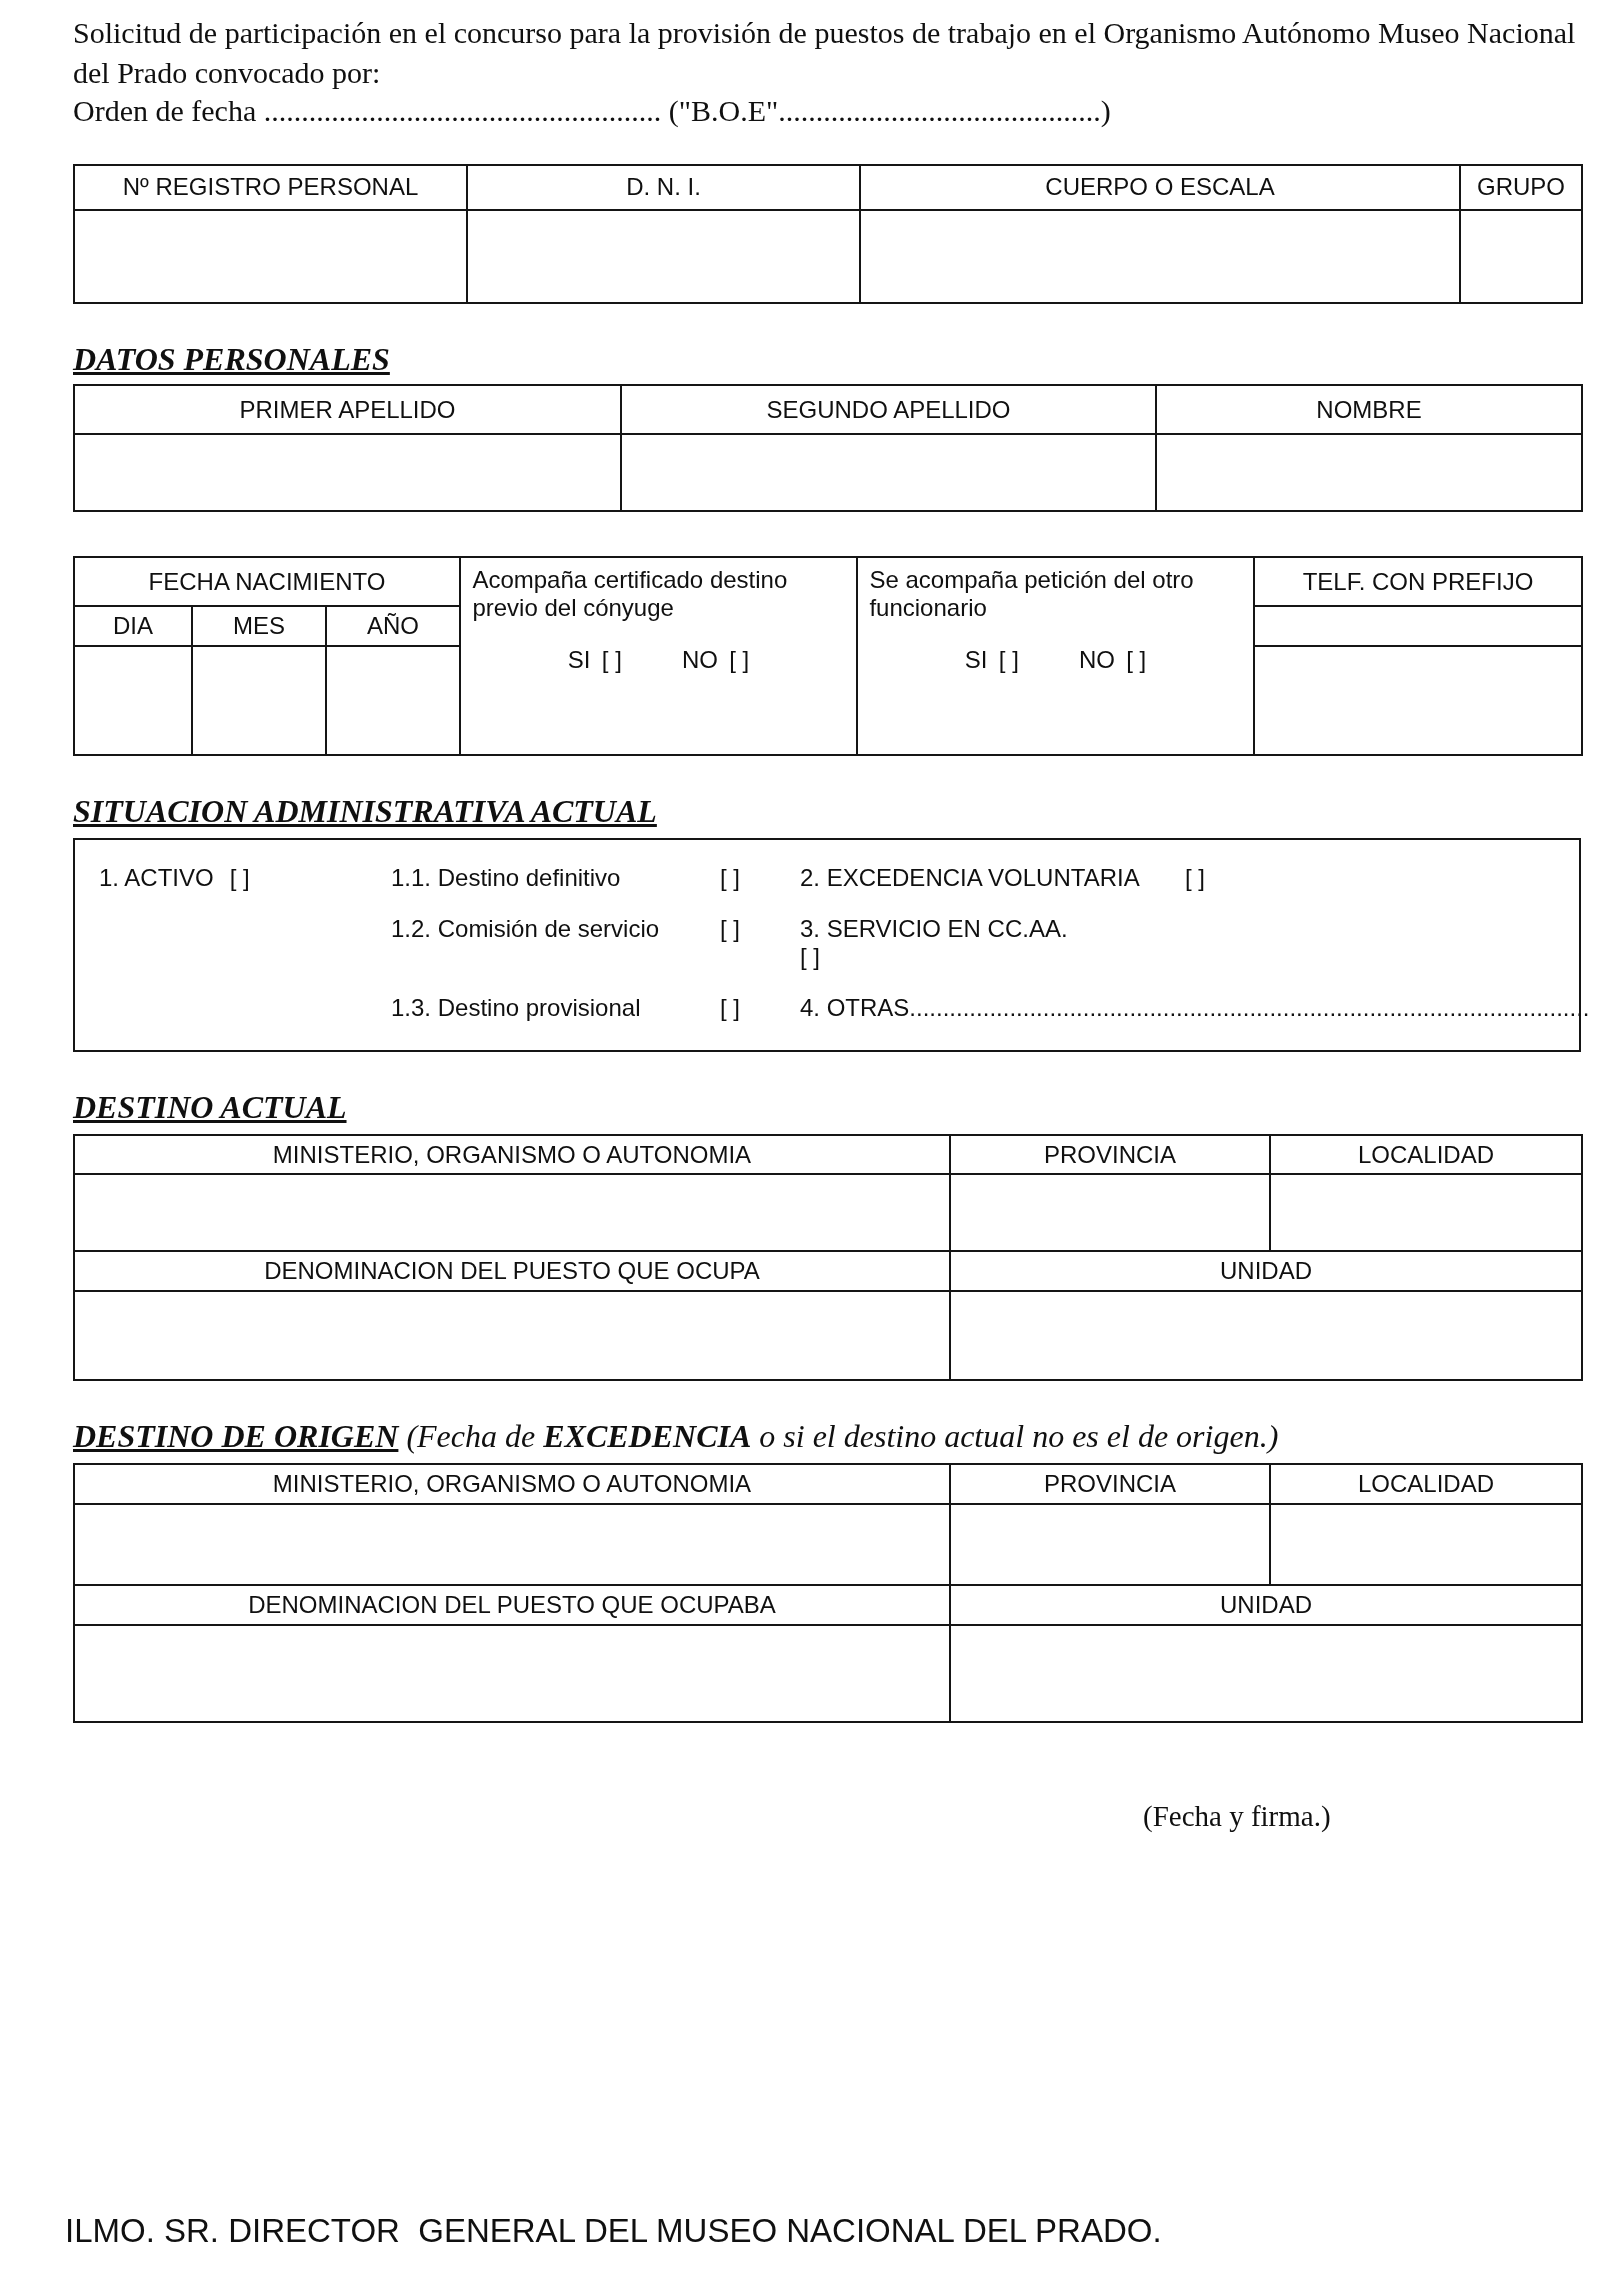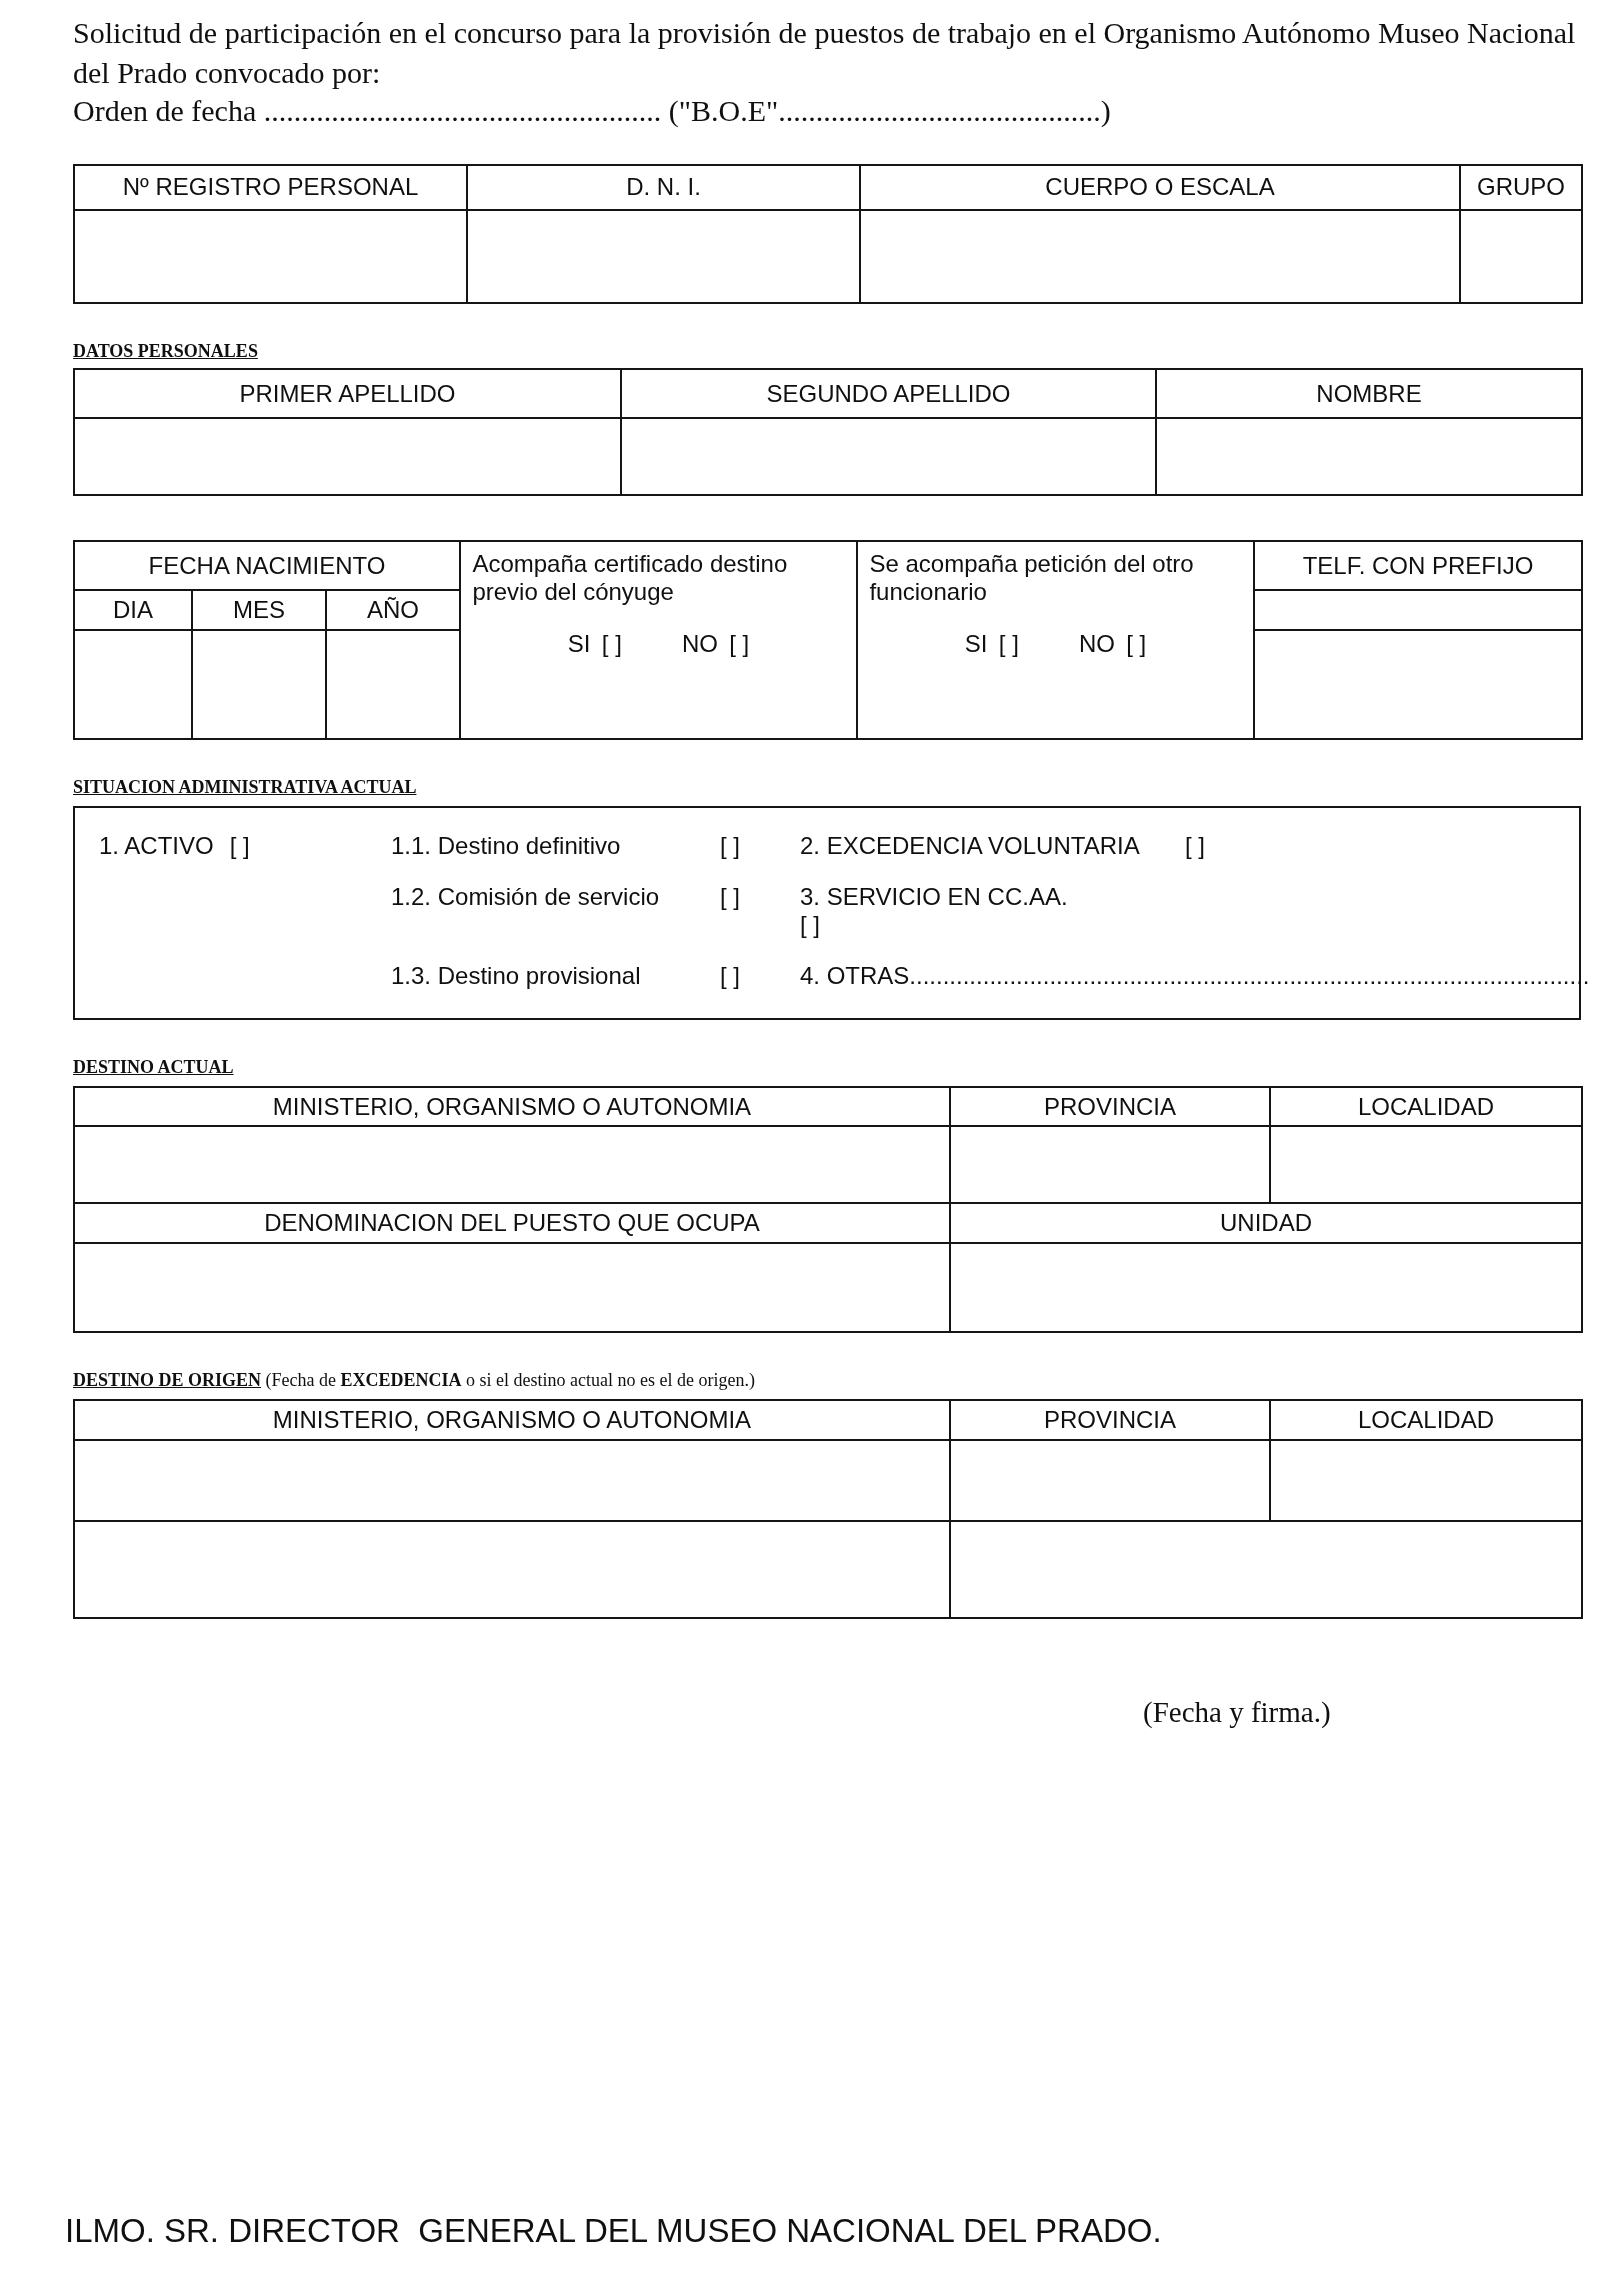--- a/index.html
+++ b/index.html
@@ -8,21 +8,21 @@
   .page { position:relative; width:1622px; height:2273px; background:#fff; padding:13px 41px 0 73px; overflow:hidden; }
 
   .intro { font-family:"Liberation Serif", serif; font-size:30px; line-height:1.32; width:1512px; }
   .orden-line { font-family:"Liberation Serif", serif; font-size:30px; margin-top:1.6px; white-space:pre-wrap; }
 
   table { border-collapse:collapse; width:100%; table-layout:fixed; }
   th, td { border:2.4px solid #151515; font-weight:normal; vertical-align:middle; }
   th { font-size:24px; text-align:center; padding:4.9px 4.9px; }
   td { font-size:24px; }
 
-  .section-title { font-family:"Liberation Serif", serif; font-weight:bold; font-size:18px; margin-top:37px; }
+  .section-title { font-family:"Liberation Serif", serif; font-weight:bold; font-size:32px; margin-top:37px;font-style:italic; }
   .section-title .u { text-decoration:underline; }
   .subtitle { font-weight:normal; }
 
   tr.h55 > * { height:45px; }
   tr.h50 > * { height:49px; }
   tr.h48 > * { height:39px; }
   tr.h45 > * { height:36px; }
   tr.h95 > * { height:77px; }
   tr.h100 > * { height:81px; }
   tr.h110 > * { height:89px; }
@@ -241,20 +241,24 @@
         <tr class="h48">
       <th>MINISTERIO, ORGANISMO O AUTONOMIA</th>
       <th>PROVINCIA</th>
       <th>LOCALIDAD</th>
     </tr>
     <tr class="h100">
       <td></td>
       <td></td>
       <td></td>
     </tr>
+    <tr class="h48">
+      <th>DENOMINACION DEL PUESTO QUE OCUPABA</th>
+      <th colspan="2">UNIDAD</th>
+    </tr>
     <tr class="h120">
       <td></td>
       <td colspan="2"></td>
     </tr>
   </tbody>
     </table>
 
   <div class="fecha-firma">(Fecha y firma.)</div>
 
   <div class="director">ILMO. SR. DIRECTOR  GENERAL DEL MUSEO NACIONAL DEL PRADO.</div>

